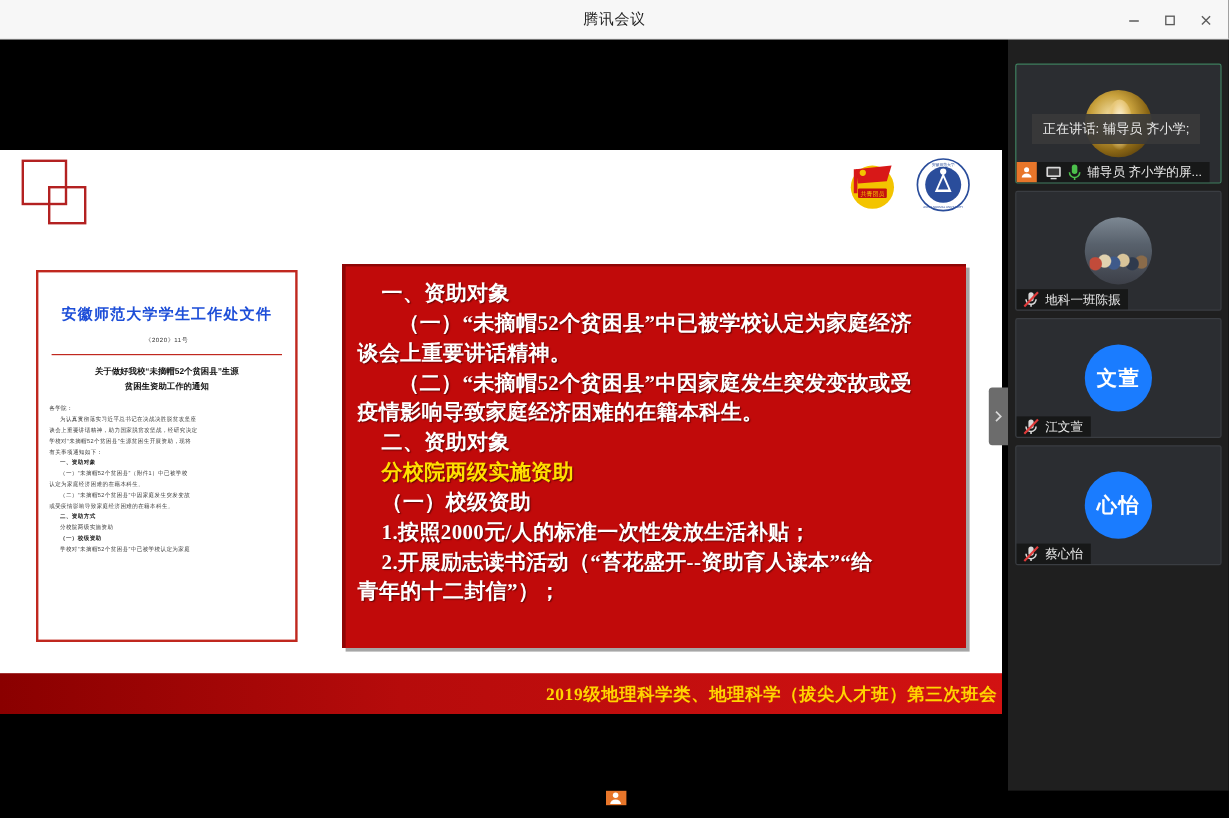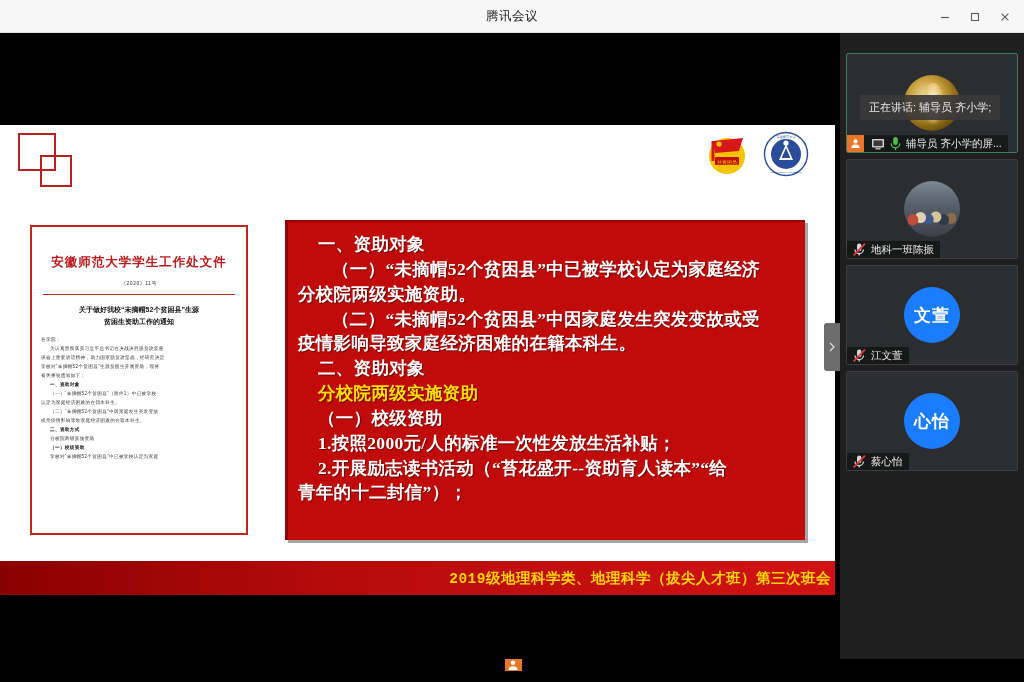--- a/index.html
+++ b/index.html
@@ -52,21 +52,21 @@
   .logo-cyl { width: 48px; height: 46px; position: relative; }
   .logo-seal { width: 46px; height: 46px; }
 
   
   .doc {
     position: absolute; left: 30px; top: 100px; width: 218px; height: 310px;
     background: #fff; border: 2.5px solid #c0281f; padding: 7px 9px;
     overflow: hidden;
   }
   .doc-title {
-    text-align: center; color: #b91c1c; font-weight: bold;
+    text-align: center; color: #1d4ed8; font-weight: bold;
     font-size: 12.5px; letter-spacing: 1px; margin-top: 20px;
   }
   .doc-sub {
     text-align: center; color: #333; font-size: 5px; margin-top: 9px; letter-spacing:.5px;
   }
   .doc-rule { height: 1.4px; background: #c0281f; margin: 8px 2px 9px 2px; }
   .doc-head2 {
     text-align: center; color: #111; font-weight: bold; font-size: 7px;
     line-height: 1.7;
   }
@@ -99,21 +99,21 @@
 
   
   .banner {
     position: absolute; left: 0; bottom: 0; width: 835px; height: 34px;
     background: linear-gradient(90deg,#8a0000 0%, #b60b0b 40%, #d21212 100%);
     display: flex; align-items: center; justify-content: flex-end;
     padding-right: 4px;
   }
   .banner-text {
     color: #ffd400; font-weight: bold; font-size: 14.5px; letter-spacing: .5px;
-    font-family: Liberation Mono, monospace;
+    font-family: Liberation Serif, serif;
     white-space: nowrap;
   }
 
   
   .panel {
     position: absolute; left: 840px; top: 33px; width: 184px; height: 626px;
     background: #1f1f1f;
   }
   .tile {
     position: relative; margin: 6px 6px 0 6px; height: 100px;
@@ -278,21 +278,21 @@
           <div class="doc-line ind b">二、资助方式</div>
           <div class="doc-line ind">分校院两级实施资助</div>
           <div class="doc-line ind b">（一）校级资助</div>
           <div class="doc-line ind">学校对“未摘帽52个贫困县”中已被学校认定为家庭</div>
         </div>
       </div>
 
       <div class="redpanel">
         <div class="rp-line ind1">一、资助对象</div>
         <div class="rp-line ind2">（一）“未摘帽52个贫困县”中已被学校认定为家庭经济</div>
-        <div class="rp-line">分校院两级实施资助。</div>
+        <div class="rp-line">谈会上重要讲话精神。</div>
         <div class="rp-line ind2">（二）“未摘帽52个贫困县”中因家庭发生突发变故或受</div>
         <div class="rp-line">疫情影响导致家庭经济困难的在籍本科生。</div>
         <div class="rp-line ind1">二、资助对象</div>
         <div class="rp-line yellow">分校院两级实施资助</div>
         <div class="rp-line ind1">（一）校级资助</div>
         <div class="rp-line ind1">1.按照2000元/人的标准一次性发放生活补贴；</div>
         <div class="rp-line ind1">2.开展励志读书活动（“苔花盛开--资助育人读本”“给</div>
         <div class="rp-line">青年的十二封信”）；</div>
       </div>
 

